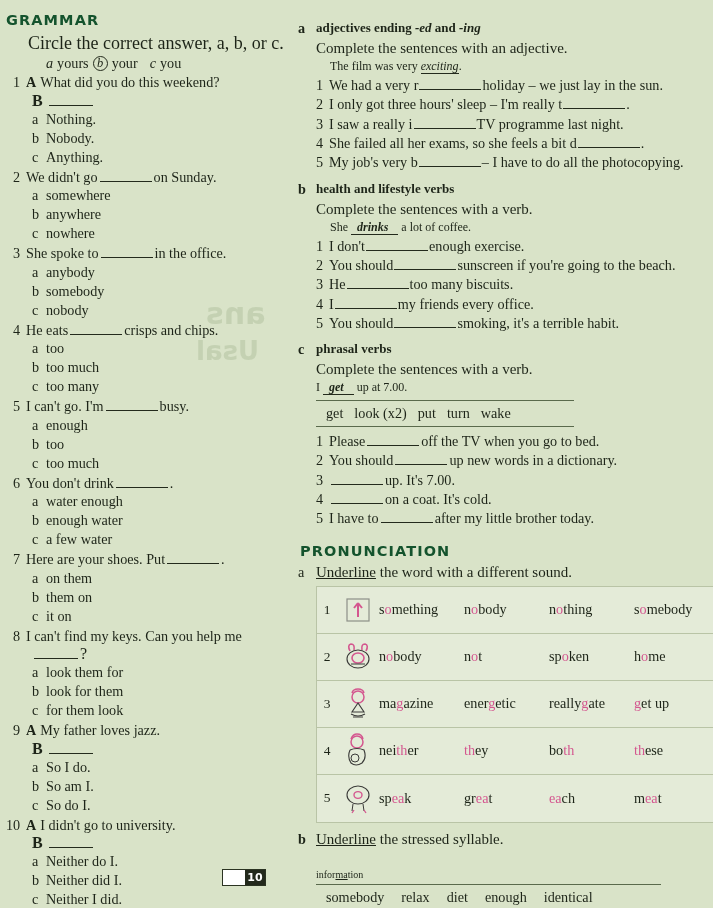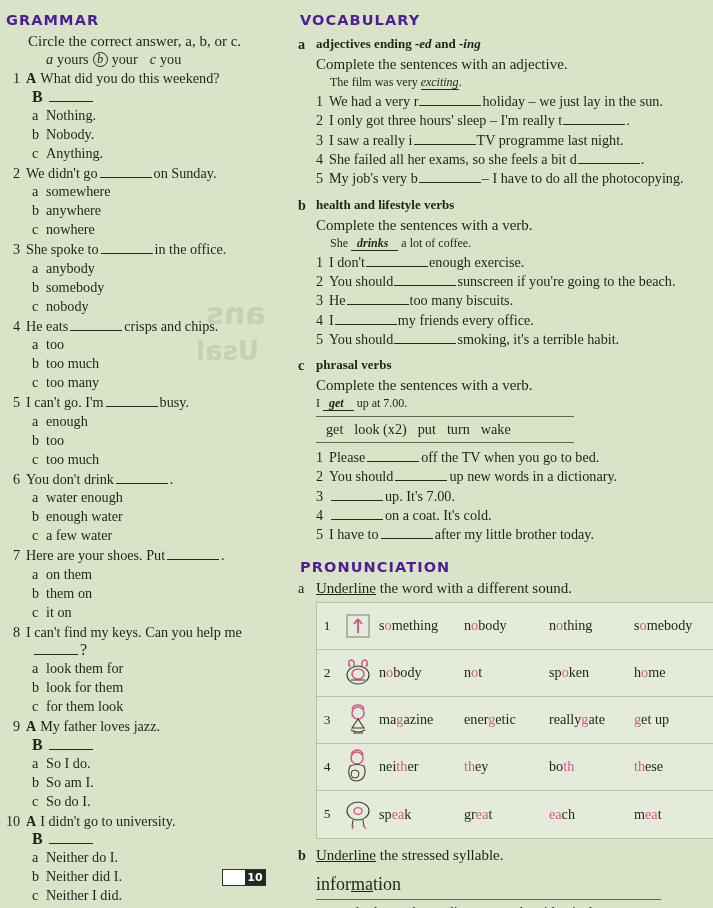--- a/index.html
+++ b/index.html
@@ -13,27 +13,27 @@
   }
   .page { display: flex; width: 713px; height: 908px; position: relative; z-index: 2; }
   .col-left { width: 290px; padding: 12px 6px 0 6px; position: relative; }
   .col-right { width: 423px; padding: 12px 8px 0 8px; position: relative; }
 
   .section-head {
     font-family: "DejaVu Sans", sans-serif;
     font-weight: bold;
     font-size: 14.5px;
     letter-spacing: 1.1px;
-    color: #4c1d95;
+    color: #14532d;
     margin-bottom: 5px;
   }
   .section-head.vocab { margin-left: 2px; }
 
   
-  .g-instr { margin-left: 22px; font-size: 15px; }
+  .g-instr { margin-left: 22px; font-size: 18px; }
   .g-example { margin-left: 40px; font-size: 14.2px; margin-top: 1px; }
   .g-exopts { margin-left: 40px; font-size: 14.2px; margin-top: 1px; display: flex; gap: 4px; align-items: center; }
   .blank { display: inline-block; border-bottom: 1.3px solid #232a1c; width: 52px; height: 0.82em; margin: 0 2px; vertical-align: baseline; }
   .blank.sm { width: 44px; }
   .circled {
     display: inline-block; border: 1.4px solid #232a1c; border-radius: 50%;
     width: 15px; height: 15px; line-height: 13px; text-align: center;
     font-size: 12.5px; font-style: italic;
   }
   .q { display: flex; margin-top: 1px; font-size: 14.2px; line-height: 1.33; }
@@ -82,21 +82,21 @@
   
   .pron-table { margin-top: 5px; border: 1px solid #b9c4a6; background: rgba(255,255,255,0.30); width: 404px; }
   .pron-row { display: flex; align-items: center; height: 47px; border-bottom: 1px solid #b9c4a6; }
   .pron-row:last-child { border-bottom: none; }
   .pron-num { width: 20px; text-align: center; font-size: 13.5px; flex: none; }
   .pron-icon { width: 42px; flex: none; display: flex; align-items: center; justify-content: center; }
   .pron-words { flex: 1; display: flex; font-size: 14.2px; }
   .pron-words span { width: 25%; }
   .hl { color: #d4578f; }
 
-  .stress-ex { font-size: 18px; margin-top: 10px; }
+  .stress-ex { font-size: 10px; margin-top: 21px; }
   .stress-ex u { text-decoration: underline; }
   .stressbank {
     border-top: 1.2px solid #5a6a4c; border-bottom: 1.2px solid #5a6a4c;
     padding: 4px 0 4px 10px; margin-top: 4px; width: 345px; font-size: 14.2px;
   }
   .stressbank span { margin-right: 17px; }
 
   .underline-word { text-decoration: underline; }
 
   
@@ -312,21 +312,20 @@
         <div>Neither I did.</div>
       </div>
 
     <div class="score" style="left:222px; top:869px;">
       <div class="blankhalf"></div>
       <div class="numhalf">10</div>
     </div>
   </div>
 
   <div class="col-right">
-    <div class="section-head vocab">VOCABULARY</div>
 
     <div class="sub">
       <div class="sub-let">a</div>
       <div class="sub-body">
         <div class="sub-title"><span>adjectives ending </span><i>-ed</i><span> and </span><i>-ing</i></div>
         <div class="sub-instr">Complete the sentences with an adjective.</div>
         <div class="sub-example"><span>The film was very </span><i style="border-bottom:1px solid #232a1c;">exciting</i><span>.</span></div>
 
         <div class="item">
             <div class="item-num">1</div>

